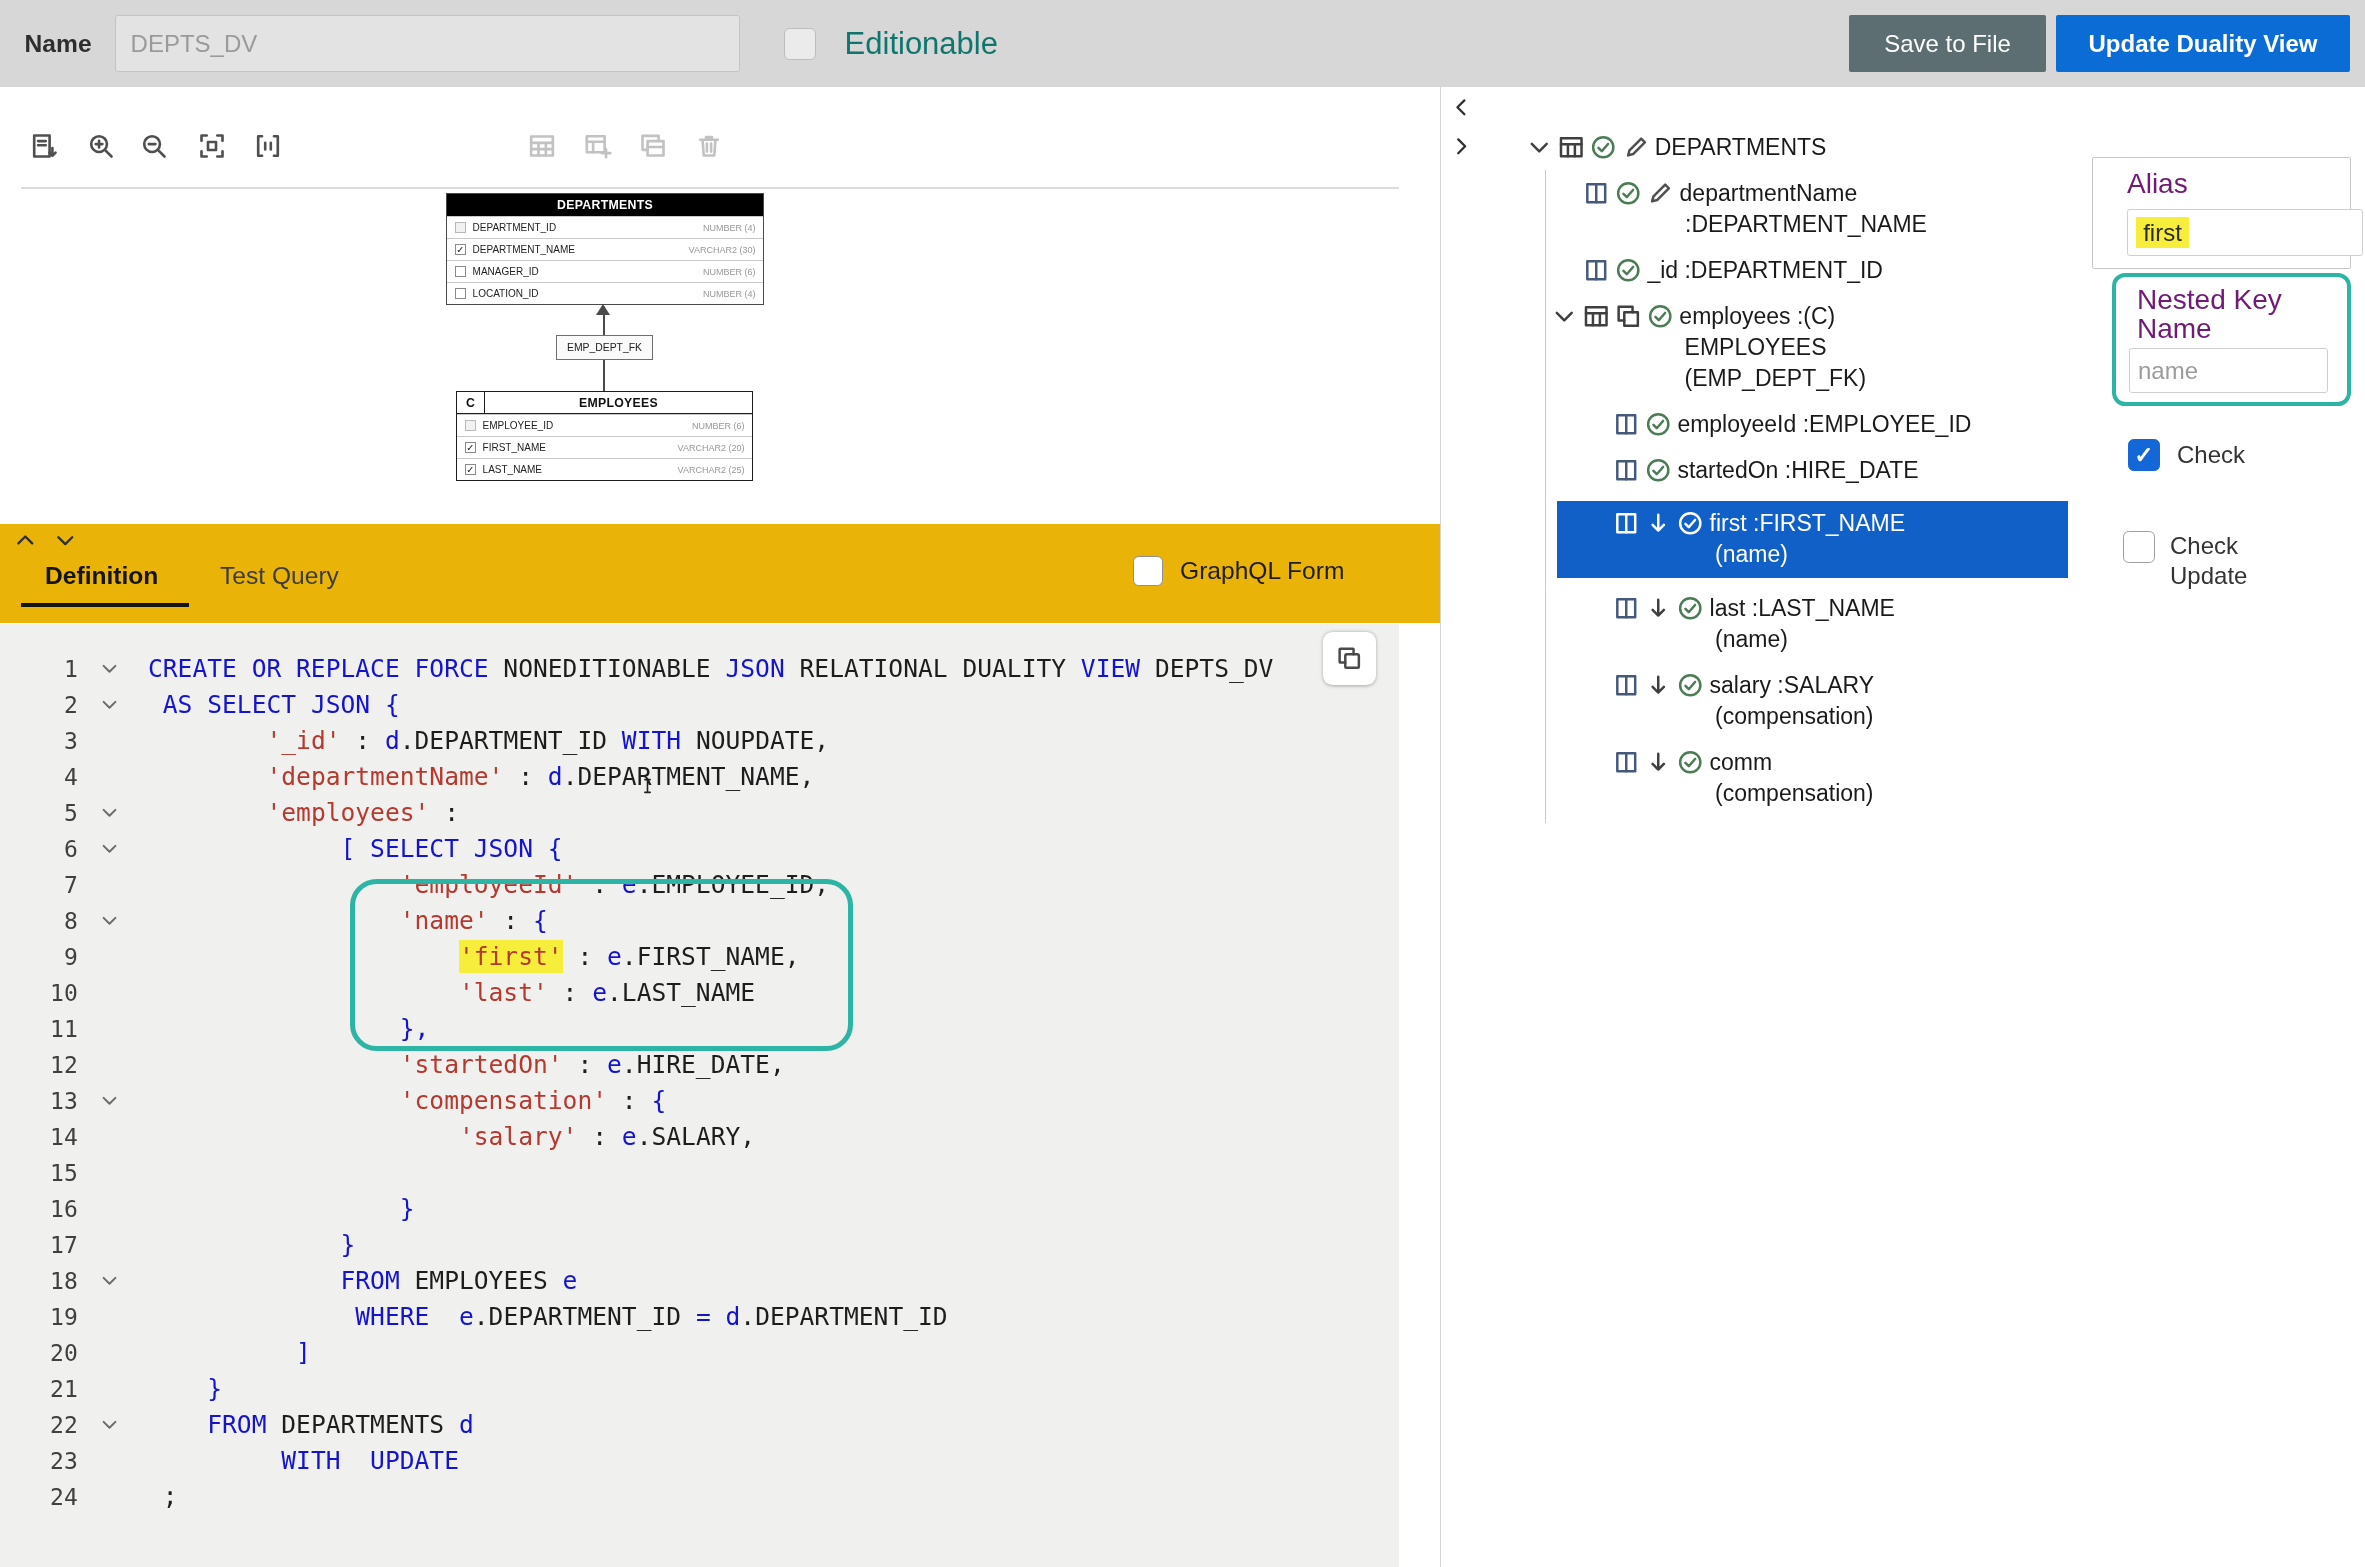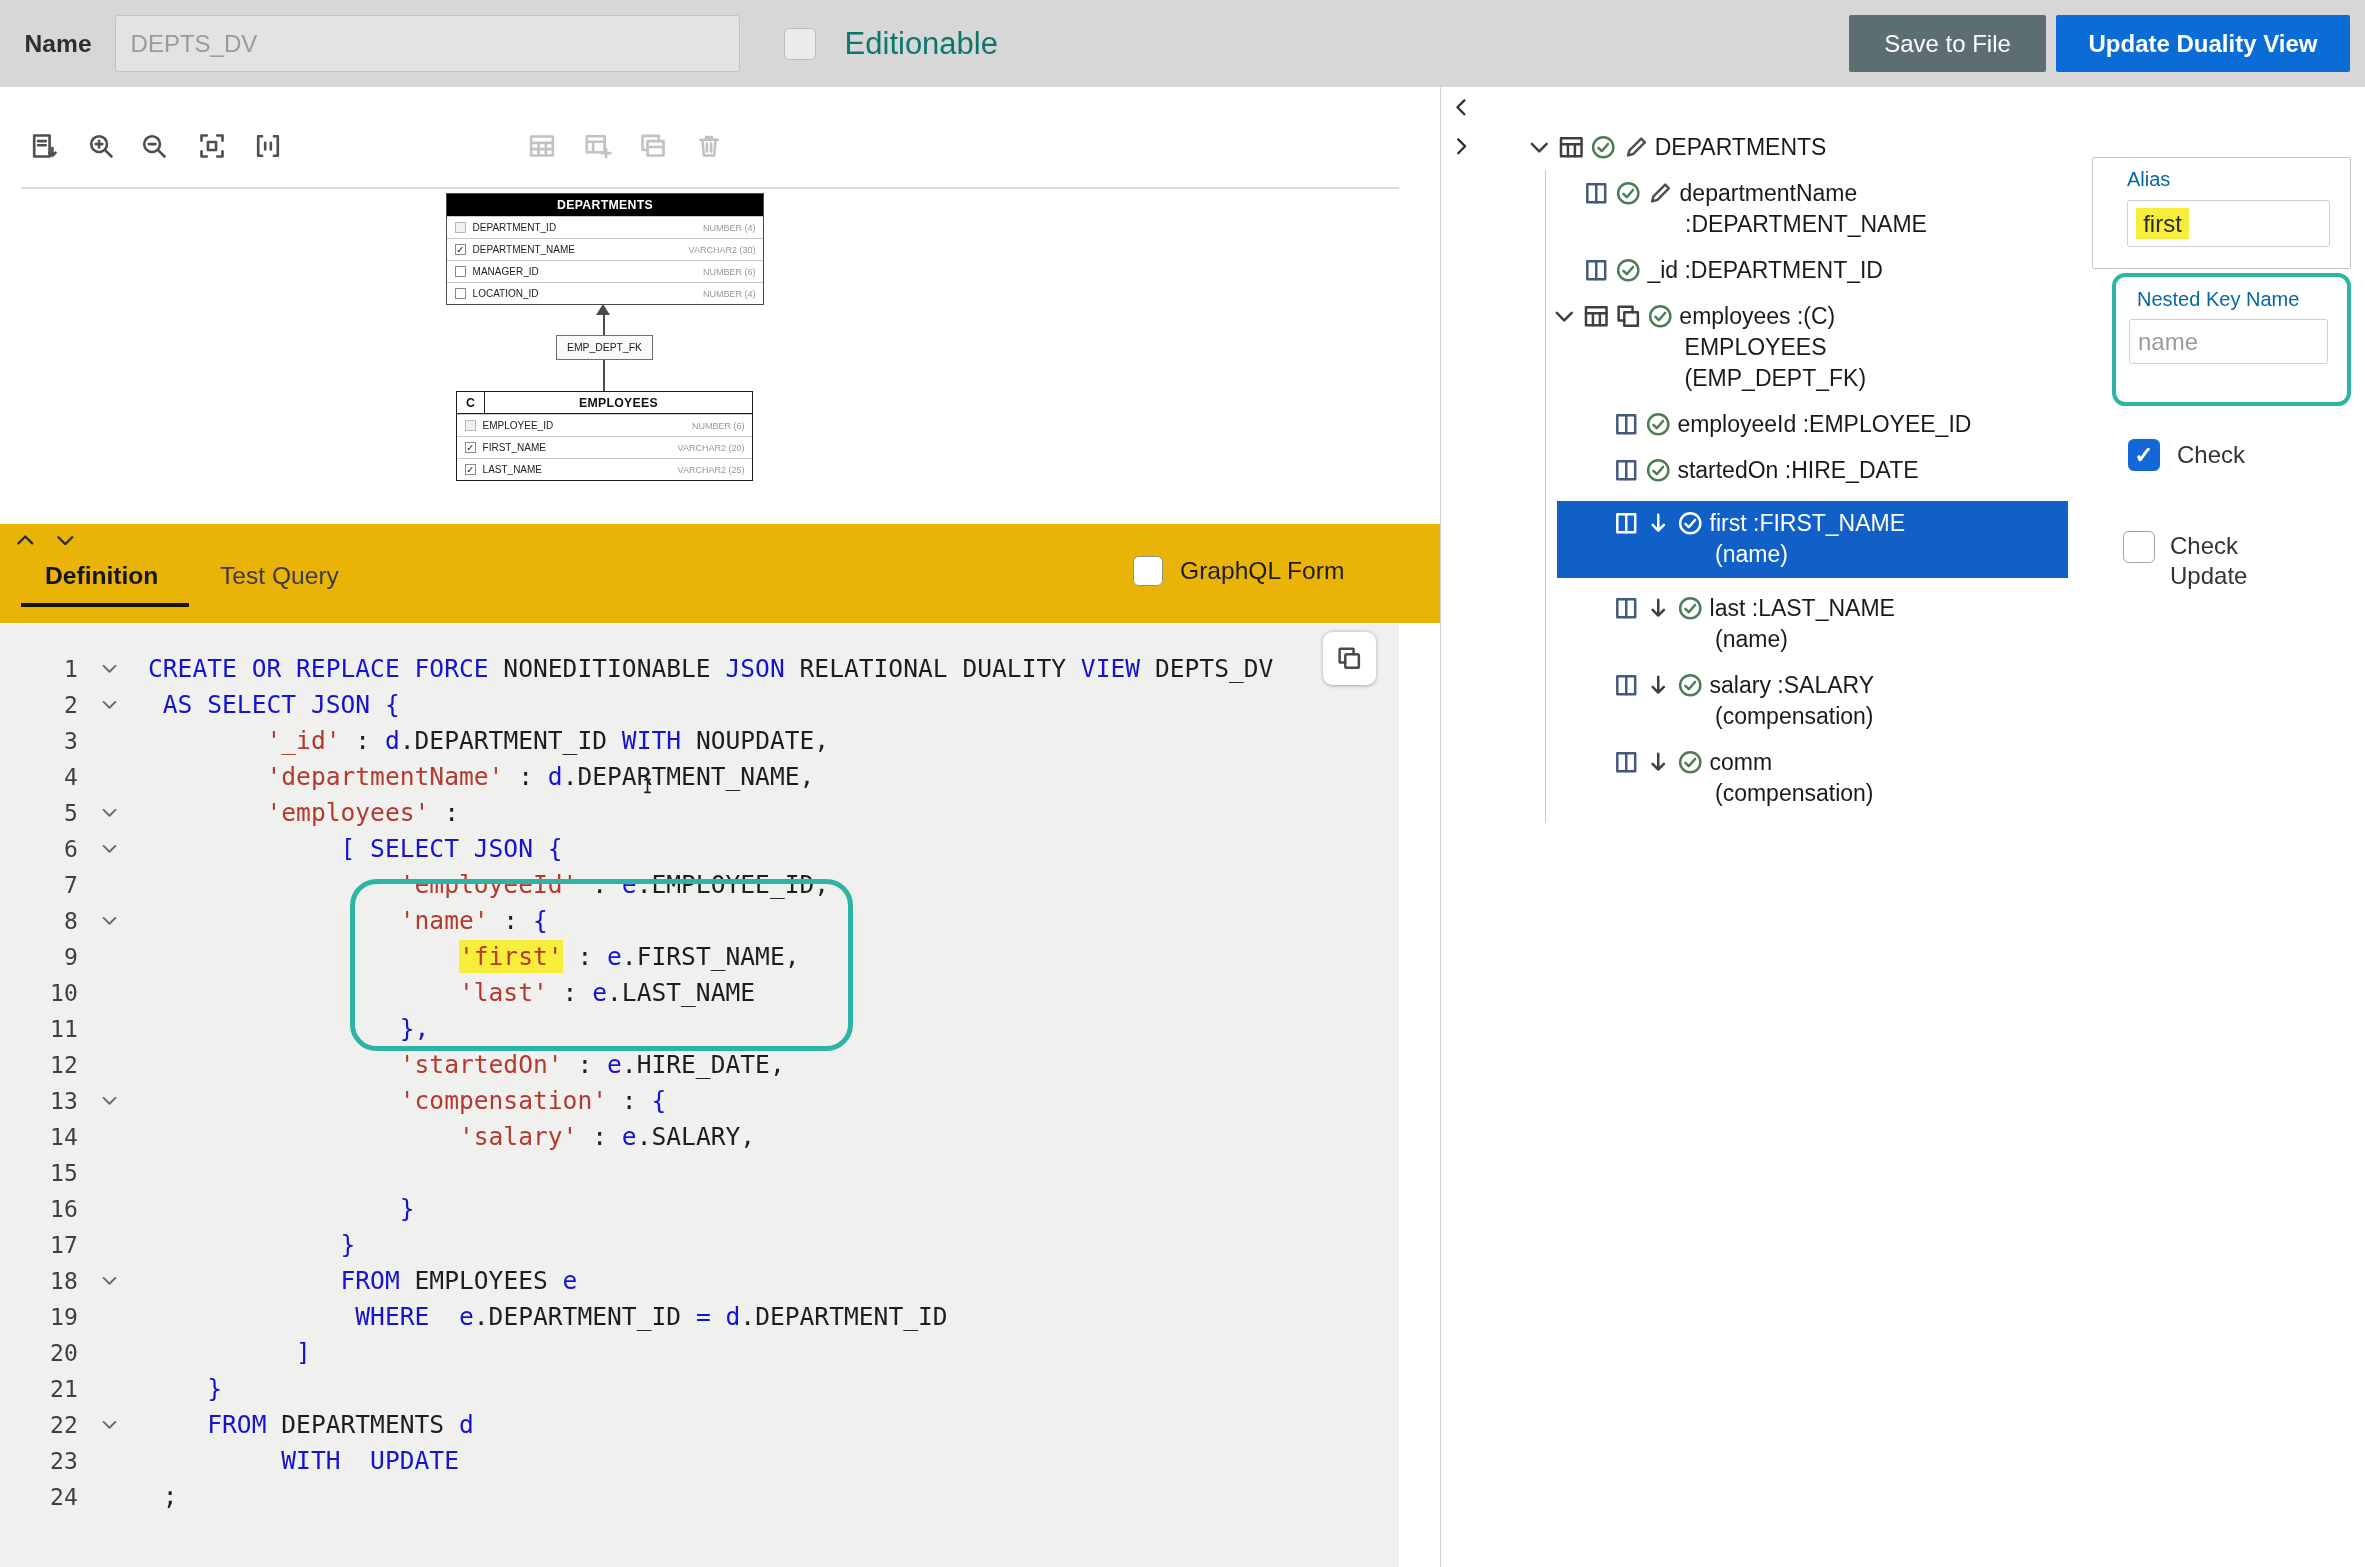--- a/index.html
+++ b/index.html
@@ -83,22 +83,22 @@
 .tt,.tlc{white-space:nowrap}
 .tree-row.sel{background:#1060c8;color:#fff;margin-left:31px;padding:6.6px 9.5px 8.5px 56px;width:511px}
 .tree-row.sel .ticon{color:#fff !important}
 .ti-check-circle{color:#4c7c55}
 .ti-pencil{color:#4f4f4f}
 .ti-columns{color:#44597c}
 .ti-chevron-down,.ti-table,.ti-copy,.ti-down-arrow{color:#3f3f3f}
 
 
 #alias-box{position:absolute;left:651px;top:70px;width:259px;height:112px;border:1.9px solid #c6c6c6;border-radius:1.9px;padding:9.5px 0 0 34px}
-.prop-label{font-size:20px;color:#0369a1}
-.prop-input{margin-top:9.5px;width:203px;height:47px;background:#fff;border:1.9px solid #cfcfcf;border-radius:2.8px;display:flex;align-items:center;padding-left:7.6px;font-size:24px}
+.prop-label{font-size:28px;color:#701a75}
+.prop-input{margin-top:9.5px;width:236px;height:47px;background:#fff;border:1.9px solid #cfcfcf;border-radius:2.8px;display:flex;align-items:center;padding-left:7.6px;font-size:24px}
 .hl-yellow{background:#f7ee3b;padding:1.9px 7.6px;color:#2b2b2b}
 #nested-box{position:absolute;left:671px;top:186px;width:239px;height:133px;border:4.7px solid #2cb4a4;border-radius:13.2px;padding:7.6px 0 0 21px}
 #nested-box .prop-label{line-height:29px;width:175px}
 #nested-input{margin-top:5.7px;margin-left:-7.6px;width:199px;height:45px;color:#9b9b9b}
 #check-row{position:absolute;left:687px;top:352px;display:flex;align-items:center}
 #check-row .lbl{margin-left:17px;font-size:24px;color:#333}
 #allow-row{position:absolute;left:682px;top:444px;display:flex;align-items:flex-start}
 #allow-row .lbl{margin-left:15px;font-size:24px;color:#333;width:118px;line-height:30px}
 </style>
 </head>

